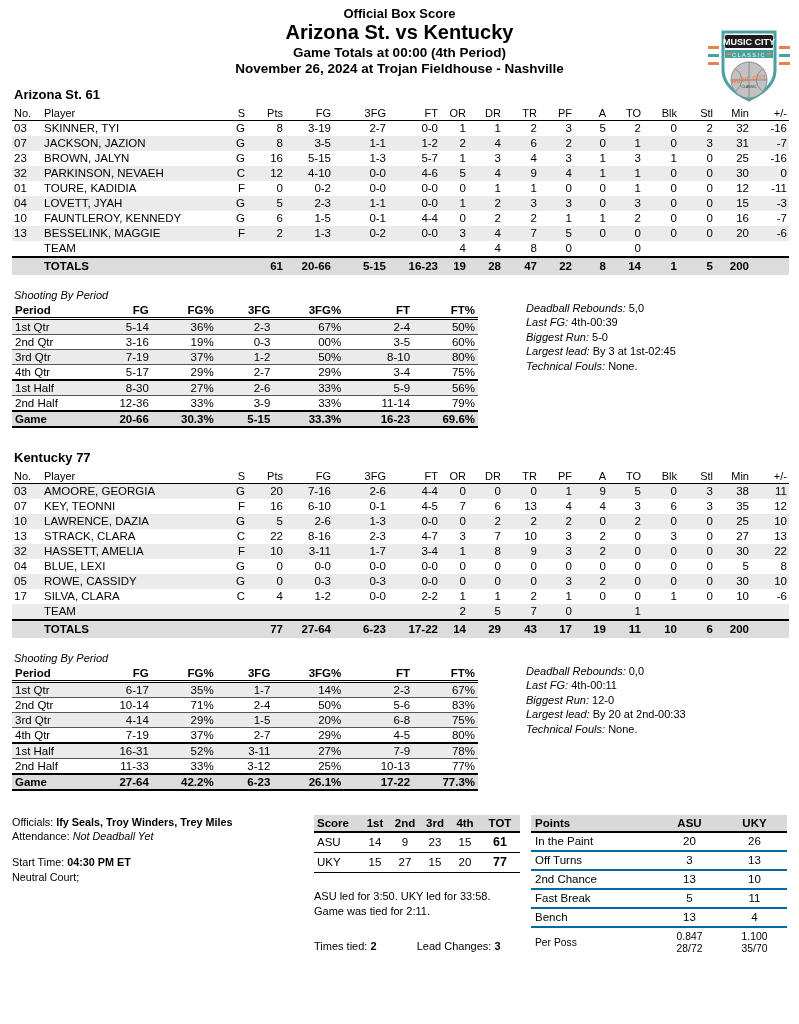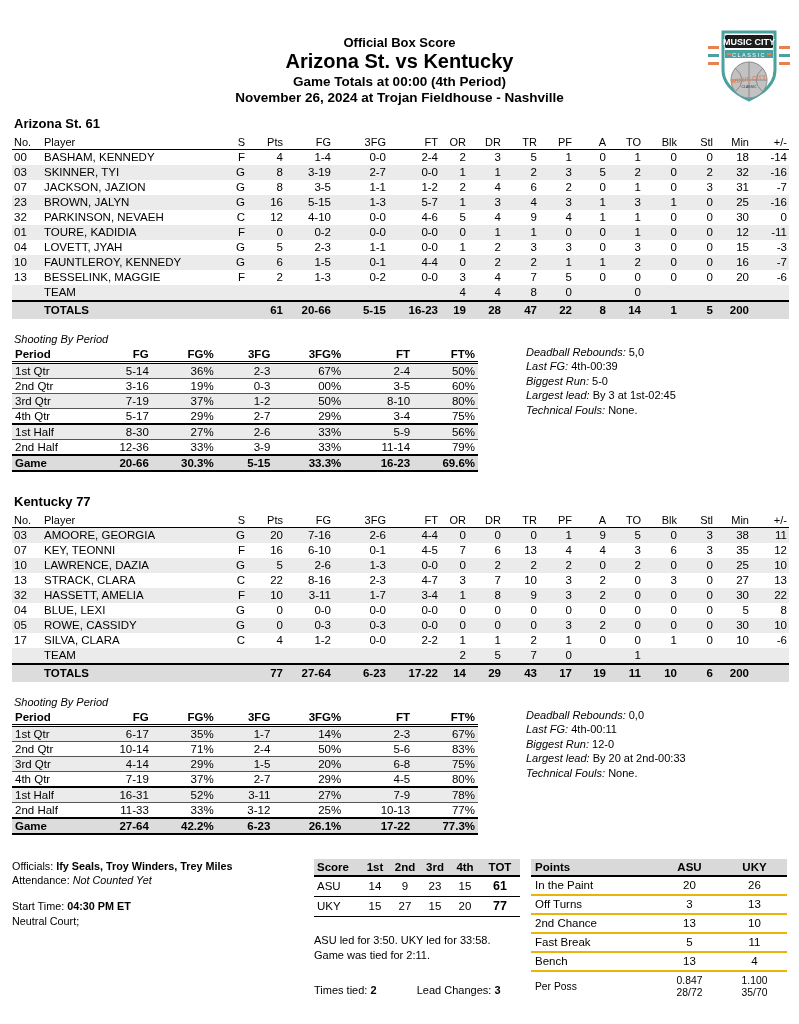--- a/index.html
+++ b/index.html
@@ -6,21 +6,21 @@
     --stripe:#ebebeb; --totals-bg:#dcdcdc; --head-bg:#d9d9d9;
     --teal:#4ba0a0; --orange:#e78150; --dark:#1c1c1c; --ball:#c2c2c2;
   }
   *{box-sizing:border-box;}
   html,body{margin:0;padding:0;background:#fff;}
   body{font-family:"Liberation Sans", sans-serif;color:#000;width:799px;}
   .page{position:relative;width:799px;height:1024px;overflow:hidden;background:#fff;}
   .content{padding:0 12px;}
 
   
-  .doc-header{text-align:center;padding-top:6px;line-height:1.18;margin-top:29px;}
+  .doc-header{text-align:center;padding-top:6px;line-height:1.18;}
   .doc-header .sub{font-size:13px;font-weight:bold;}
   .doc-header .title{font-size:20px;font-weight:bold;}
   .doc-header .line{font-size:13.5px;font-weight:bold;}
   .logo{position:absolute;top:28px;right:8px;width:84px;height:76px;}
 
   
   .team-heading{font-size:13px;font-weight:bold;margin:10px 0 5px 2px;}
 
   table{border-collapse:collapse;table-layout:fixed;}
   td,th{white-space:nowrap;overflow:hidden;}
@@ -69,21 +69,21 @@
   .lead-lines{margin-top:16px;font-size:11px;line-height:1.35;}
   .lead-bold{font-weight:normal;}
   .tied-row{margin-top:21px;}
   .tied-row .num{font-weight:bold;}
   .tied-sp{display:inline-block;width:34px;}
 
   .points-block{margin-left:auto;width:256px;}
   .points{width:256px;font-size:11.5px;}
   .points th{background:var(--head-bg);font-weight:bold;border-bottom:2.5px solid #000;padding:2px 4px;text-align:center;}
   .points th:first-child{text-align:left;}
-  .points td{padding:2.5px 4px;text-align:center;border-bottom:2px solid #eab308;}
+  .points td{padding:2.5px 4px;text-align:center;border-bottom:2px solid #0369a1;}
   .points td:first-child{text-align:left;}
   .points tr.per-poss td{border-bottom:none;font-size:10.3px;line-height:1.15;padding-top:3px;}
 </style>
 </head>
 <body>
 
 <div class="page">
 
   <div class="doc-header">
     <div class="sub">Official Box Score</div>
@@ -159,39 +159,20 @@
             <th>A</th>
             <th>TO</th>
             <th>Blk</th>
             <th>Stl</th>
             <th>Min</th>
             <th>+/-</th>
           </tr>
       </thead>
       <tbody class="players stripe-even">
           <tr>
-            <td>00</td>
-            <td>BASHAM, KENNEDY</td>
-            <td>F</td>
-            <td>4</td>
-            <td>1-4</td>
-            <td>0-0</td>
-            <td>2-4</td>
-            <td>2</td>
-            <td>3</td>
-            <td>5</td>
-            <td>1</td>
-            <td>0</td>
-            <td>1</td>
-            <td>0</td>
-            <td>0</td>
-            <td>18</td>
-            <td>-14</td>
-          </tr>
-          <tr>
             <td>03</td>
             <td>SKINNER, TYI</td>
             <td>G</td>
             <td>8</td>
             <td>3-19</td>
             <td>2-7</td>
             <td>0-0</td>
             <td>1</td>
             <td>1</td>
             <td>2</td>
@@ -823,21 +804,21 @@
         <div><span class="lbl">Biggest Run:</span> <span>12-0</span></div>
         <div><span class="lbl">Largest lead:</span> <span>By 20 at 2nd-00:33</span></div>
         <div><span class="lbl">Technical Fouls:</span> <span>None.</span></div>
       </div>
     </div>
 
     <div class="bottom">
 
       <div class="game-notes">
         <div><span>Officials:</span> <span class="gn-b">Ify Seals, Troy Winders, Trey Miles</span></div>
-        <div><span>Attendance:</span> <span class="gn-i">Not Counted Yet</span></div>
+        <div><span>Attendance:</span> <span class="gn-i">Not Deadball Yet</span></div>
         <div class="gn-gap"></div>
         <div><span>Start Time:</span> <span class="gn-b">04:30 PM ET</span></div>
         <div>Neutral Court;</div>
       </div>
 
       <div class="score-block">
         <table class="score">
           <colgroup>
             <col style="width:46px">
               <col style="width:30px">

